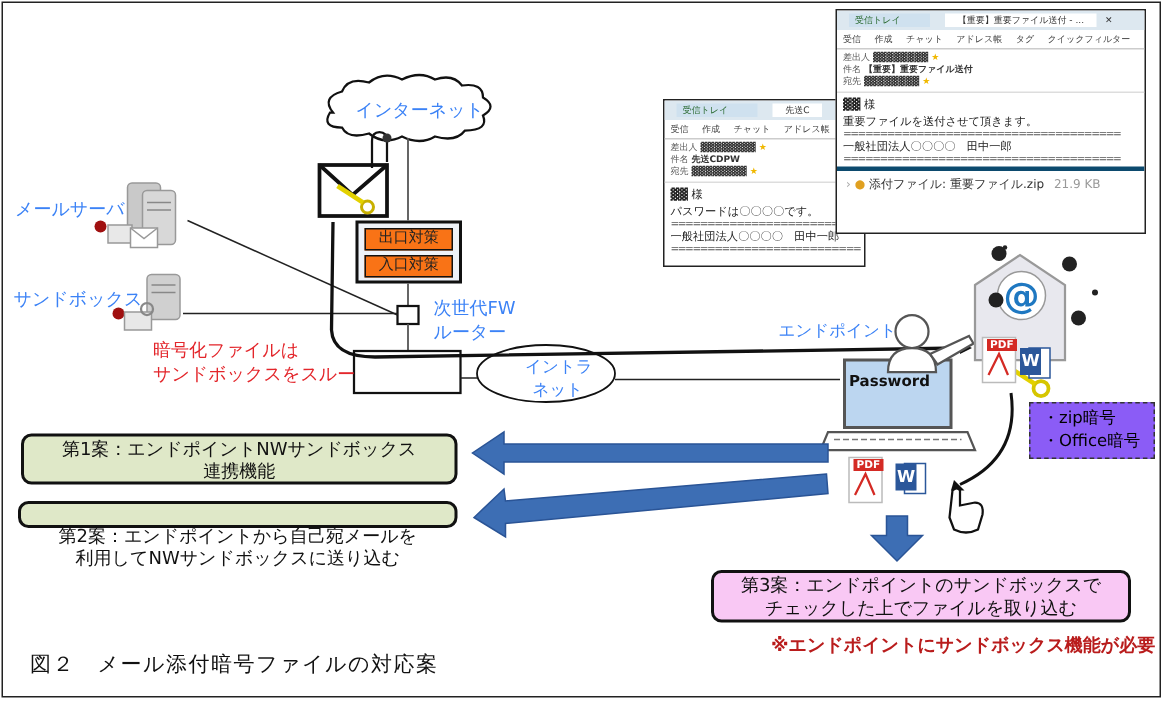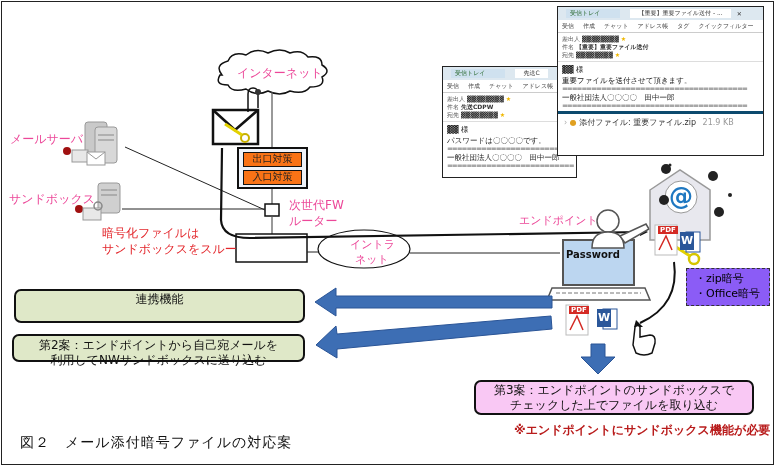--- a/index.html
+++ b/index.html
@@ -1,19 +1,19 @@
 <!DOCTYPE html>
 <html><head>
 <meta charset="utf-8">
 <style>
   html,body{margin:0;padding:0;background:#fff;}
   body{width:777px;height:468px;position:relative;overflow:hidden;font-family:"DejaVu Sans",sans-serif;}
   .frame{position:absolute;left:1px;top:1px;width:773px;height:464px;border:1.5px solid #222;box-sizing:border-box;}
   svg.diagram{position:absolute;left:0;top:0;}
-  .lbl{position:absolute;font-size:12px;color:#ec4899;white-space:nowrap;line-height:15px;}
+  .lbl{position:absolute;font-size:12px;color:#3b82f6;white-space:nowrap;line-height:15px;}
   .red{color:#e3262b;}
   .box{position:absolute;border:2px solid #111;border-radius:7px;box-sizing:border-box;text-align:center;font-size:12px;line-height:15px;color:#111;}
   .green{background:#dfe8c8;}
   .pink{background:#f9c8f4;}
   .caption{position:absolute;left:20px;top:434px;font-family:"DejaVu Serif",serif;font-size:14px;color:#111;letter-spacing:1px;}
   .note{position:absolute;left:514px;top:422px;font-size:12px;font-weight:bold;color:#b91c1c;}
   .mail{position:absolute;background:#fff;border:1.5px solid #222;font-size:7px;color:#333;overflow:hidden;box-sizing:border-box;}
   .mail .tabbar{height:13px;background:#dde8f0;display:flex;align-items:center;padding-left:8px;font-size:6px;}
   .mail .tabbar .tab1{background:#cfe1ef;padding:0 20px 0 4px;color:#2a6a30;}
   .mail .tabbar .tab2{background:#fff;padding:0 8px;margin-left:10px;color:#333;}
@@ -210,23 +210,24 @@
     <span class="size">21.9 KB</span>
   </div>
 </div>
 
 <div class="dashed" style="left:686px;top:268px;width:84px;height:38px;">
   <div>・zip暗号</div>
   <div>・Office暗号</div>
 </div>
 
 <div class="box green" style="left:14px;top:289px;width:291px;height:34px;padding-top:1px;">
+  <div>第1案：エンドポイントNWサンドボックス</div>
   <div>連携機能</div>
 </div>
-<div class="box green" style="left:12px;top:334px;width:293px;height:28px;padding-top:2px;">
+<div class="box green" style="left:12px;top:334px;width:293px;height:18px;padding-top:14px;">
   <div>第2案：エンドポイントから自己宛メールを</div>
   <div>利用してNWサンドボックスに送り込む</div>
 </div>
 <div class="box pink" style="left:474px;top:380px;width:280px;height:35px;padding-top:1px;">
   <div>第3案：エンドポイントのサンドボックスで</div>
   <div>チェックした上でファイルを取り込む</div>
 </div>
 <div class="note">※エンドポイントにサンドボックス機能が必要</div>
 
 <div class="caption">図２　メール添付暗号ファイルの対応案</div>

